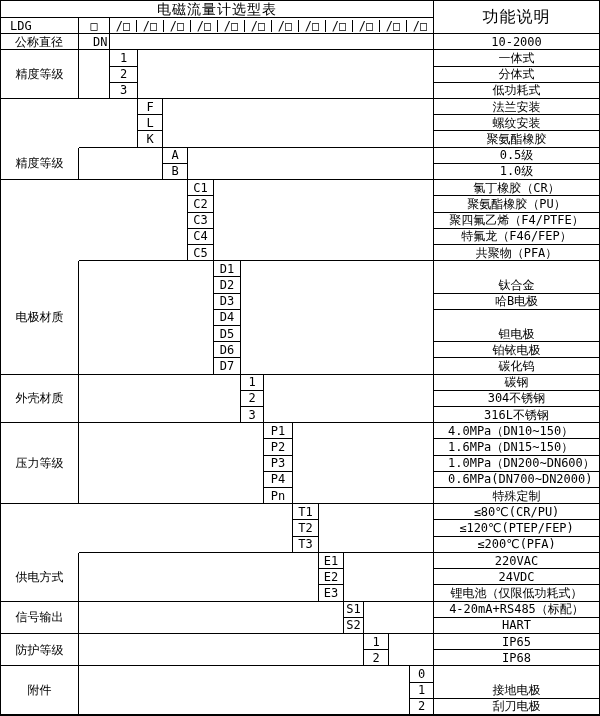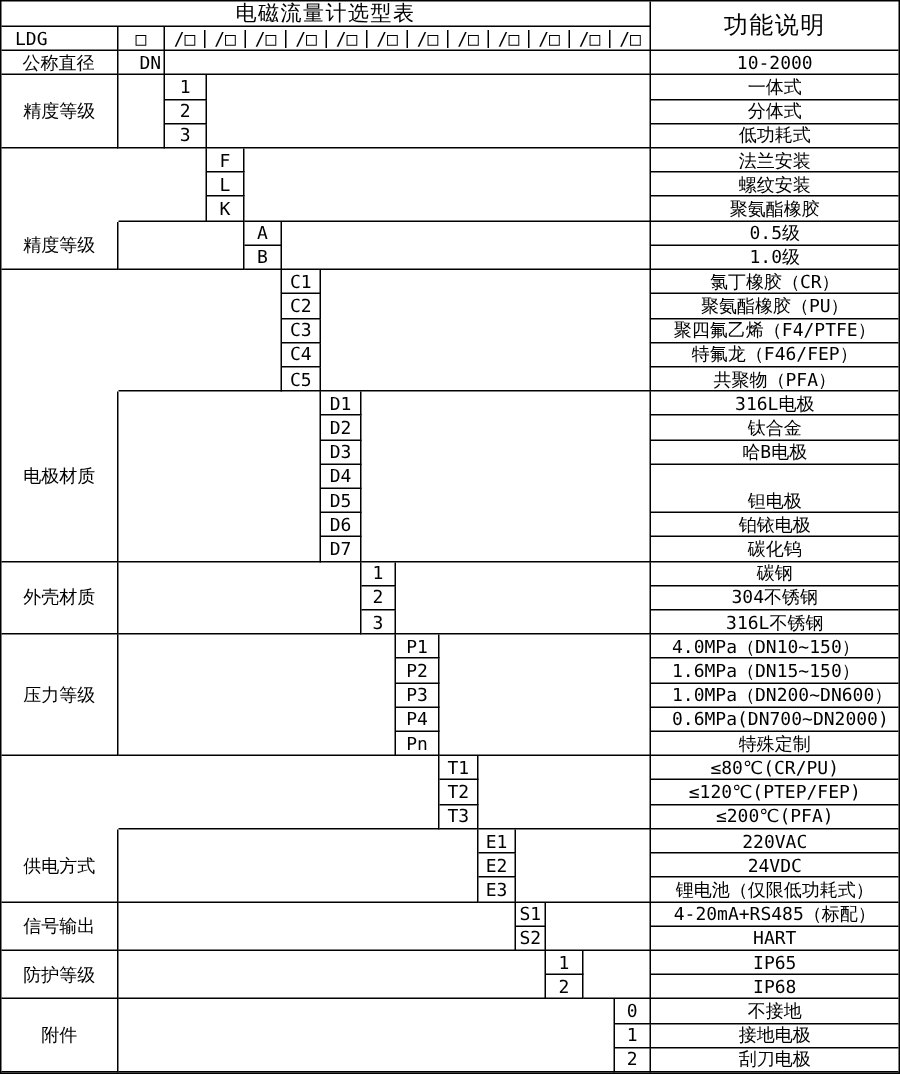--- a/index.html
+++ b/index.html
@@ -103,21 +103,20 @@
   <div class="cell" style="grid-area:17/1/24/2">电极材质</div>
   <div class="cell" style="grid-area:17/2/24/7"></div>
   <div class="cell" style="grid-area:17/7/18/8">D1</div>
   <div class="cell" style="grid-area:18/7/19/8">D2</div>
   <div class="cell" style="grid-area:19/7/20/8">D3</div>
   <div class="cell" style="grid-area:20/7/21/8">D4</div>
   <div class="cell" style="grid-area:21/7/22/8">D5</div>
   <div class="cell" style="grid-area:22/7/23/8">D6</div>
   <div class="cell" style="grid-area:23/7/24/8">D7</div>
   <div class="cell" style="grid-area:17/8/24/16"></div>
-  <div class="cell noR" style="grid-area:17/16/18/17">316L电极</div>
   <div class="cell noR" style="grid-area:18/16/19/17">钛合金</div>
   <div class="cell noR" style="grid-area:19/16/20/17">哈B电极</div>
   <div class="cell noR" style="grid-area:21/16/22/17">钽电极</div>
   <div class="cell noR" style="grid-area:22/16/23/17">铂铱电极</div>
   <div class="cell noR" style="grid-area:23/16/24/17">碳化钨</div>
 
   <div class="cell" style="grid-area:24/1/27/2">外壳材质</div>
   <div class="cell" style="grid-area:24/2/27/8"></div>
   <div class="cell" style="grid-area:24/8/25/9">1</div>
   <div class="cell" style="grid-area:25/8/26/9">2</div>
@@ -174,17 +173,16 @@
   <div class="cell" style="grid-area:41/13/42/14">2</div>
   <div class="cell" style="grid-area:40/14/42/16"></div>
   <div class="cell noR" style="grid-area:40/16/41/17">IP65</div>
   <div class="cell noR" style="grid-area:41/16/42/17">IP68</div>
 
   <div class="cell" style="grid-area:42/1/45/2">附件</div>
   <div class="cell" style="grid-area:42/2/45/15"></div>
   <div class="cell" style="grid-area:42/15/43/16">0</div>
   <div class="cell" style="grid-area:43/15/44/16">1</div>
   <div class="cell" style="grid-area:44/15/45/16">2</div>
-  <div class="cell noR" style="grid-area:42/16/43/17">不接地</div>
   <div class="cell noR" style="grid-area:43/16/44/17">接地电极</div>
   <div class="cell noR" style="grid-area:44/16/45/17">刮刀电极</div>
 
 </div>
 
 </body></html>

